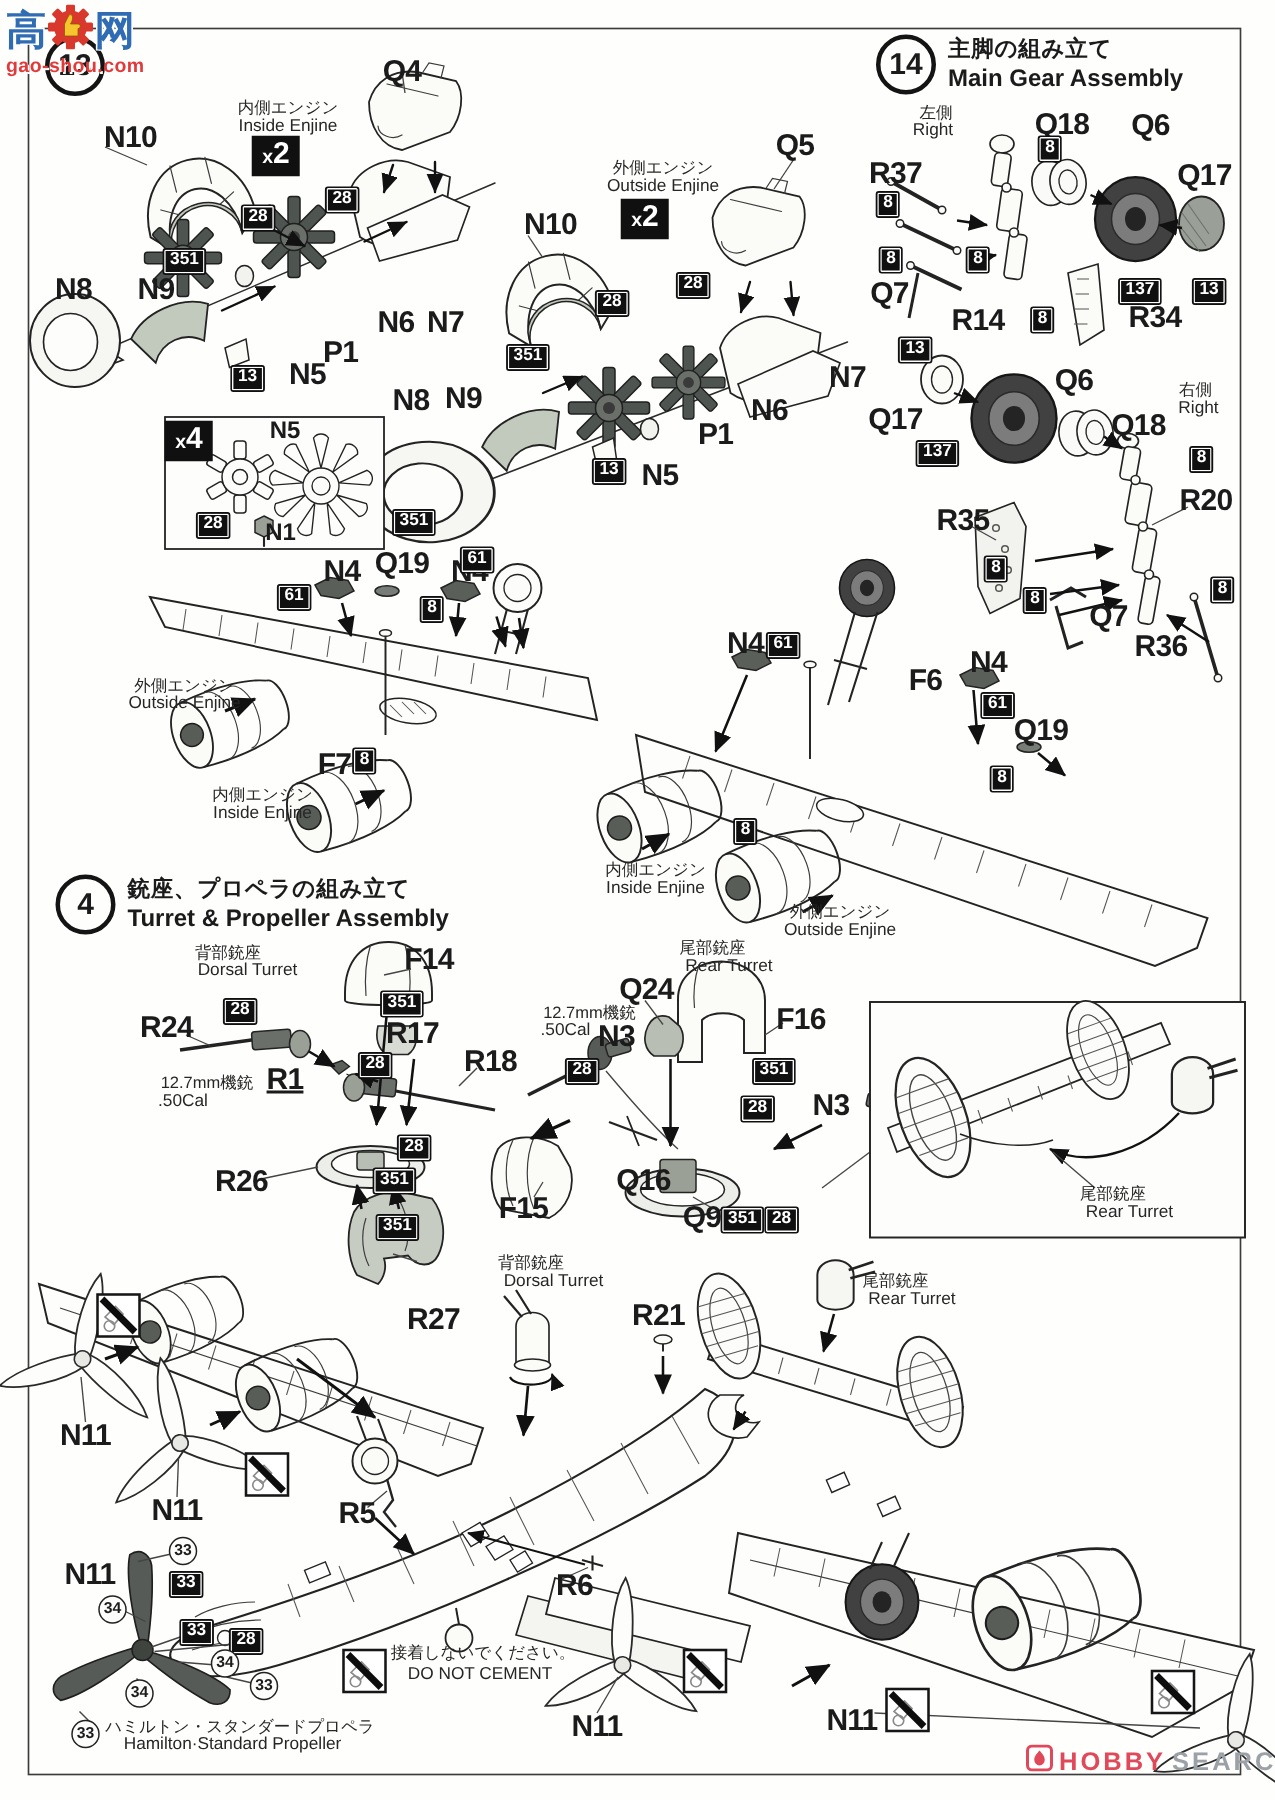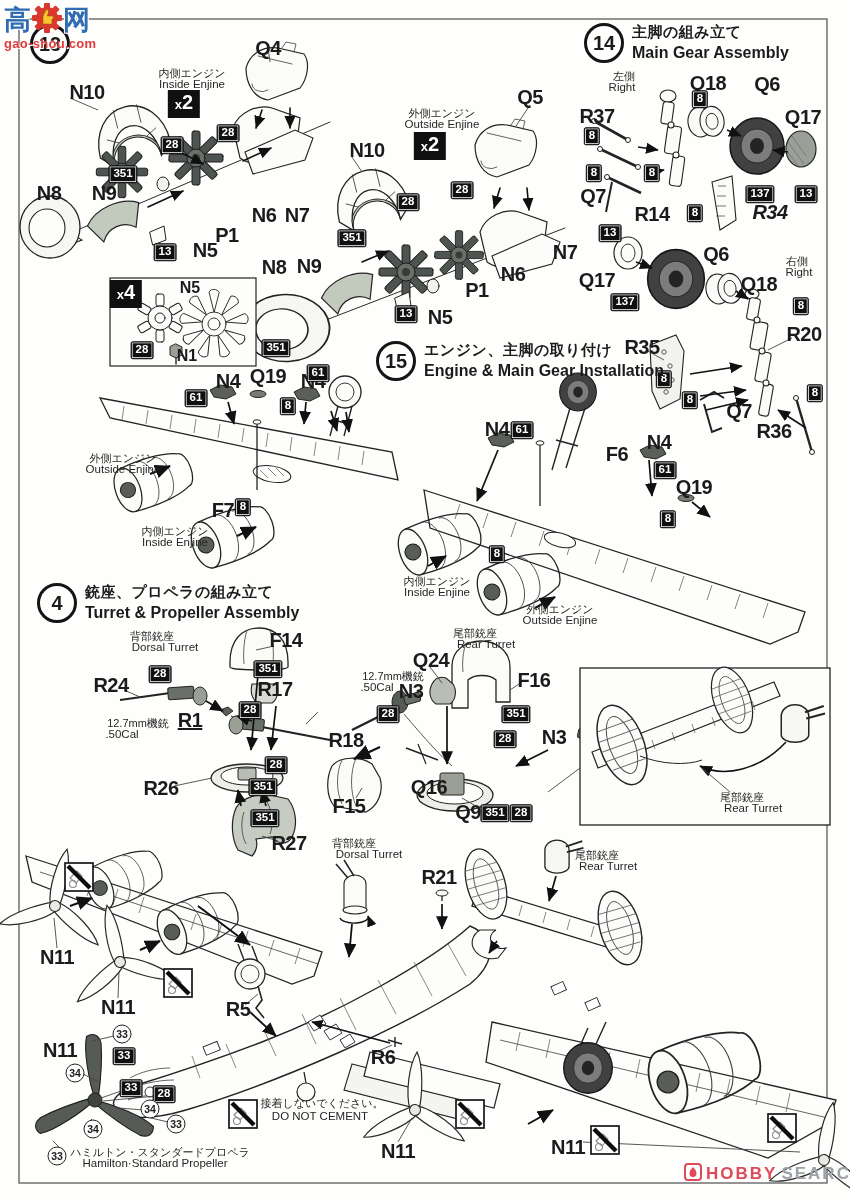--- a/index.html
+++ b/index.html
@@ -483,43 +483,43 @@
       <span class="lbl p" style="left: 513px; top: 274px;">N6</span>
       <span class="lbl p" style="left: 565px; top: 252px;">N7</span>
       <span class="lbl ps" style="left: 190px; top: 288px;">N5</span>
       <span class="lbl ps" style="left: 187px; top: 356px;">N1</span>
       <span class="lbl p" style="left: 708px; top: 83px;">Q18</span>
       <span class="lbl p" style="left: 767px; top: 84px;">Q6</span>
       <span class="lbl p" style="left: 803px; top: 117px;">Q17</span>
       <span class="lbl p" style="left: 597px; top: 116px;">R37</span>
       <span class="lbl p" style="left: 593px; top: 196px;">Q7</span>
       <span class="lbl p" style="left: 652px; top: 214px;">R14</span>
-      <span class="lbl p" style="left: 770px; top: 212px; font-style: italic;">R34</span>
+      <span class="lbl p" style="left: 770px; top: 212px;">R34</span>
       <span class="lbl p" style="left: 597px; top: 280px;">Q17</span>
       <span class="lbl p" style="left: 716px; top: 254px;">Q6</span>
       <span class="lbl p" style="left: 759px; top: 284px;">Q18</span>
       <span class="lbl p" style="left: 642px; top: 347px;">R35</span>
       <span class="lbl p" style="left: 804px; top: 334px;">R20</span>
       <span class="lbl p" style="left: 739px; top: 411px;">Q7</span>
       <span class="lbl p" style="left: 774px; top: 431px;">R36</span>
       <span class="lbl p" style="left: 228px; top: 381px;">N4</span>
       <span class="lbl p" style="left: 268px; top: 376px;">Q19</span>
       <span class="lbl p" style="left: 313px; top: 381px;">N4</span>
       <span class="lbl p" style="left: 223px; top: 510px;">F7</span>
       <span class="lbl p" style="left: 497px; top: 429px;">N4</span>
       <span class="lbl p" style="left: 617px; top: 454px;">F6</span>
       <span class="lbl p" style="left: 659px; top: 442px;">N4</span>
       <span class="lbl p" style="left: 694px; top: 487px;">Q19</span>
       <span class="lbl p" style="left: 286px; top: 640px;">F14</span>
       <span class="lbl p" style="left: 275px; top: 689px;">R17</span>
       <span class="lbl p" style="left: 111px; top: 685px;">R24</span>
       <span class="lbl p" style="left: 190px; top: 720px; text-decoration: underline;">R1</span>
-      <span class="lbl p" style="left: 327px; top: 740px; margin-left: 19px;">R18</span>
+      <span class="lbl p" style="left: 327px; top: 708px;">R18</span>
       <span class="lbl p" style="left: 161px; top: 788px;">R26</span>
-      <span class="lbl p" style="left: 289px; top: 843px;">R27</span>
+      <span class="lbl p" style="left: 289px; top: 880px;">R27</span>
       <span class="lbl p" style="left: 431px; top: 660px;">Q24</span>
       <span class="lbl p" style="left: 534px; top: 680px;">F16</span>
       <span class="lbl p" style="left: 411px; top: 691px;">N3</span>
       <span class="lbl p" style="left: 554px; top: 737px;">N3</span>
       <span class="lbl p" style="left: 349px; top: 806px;">F15</span>
       <span class="lbl p" style="left: 429px; top: 787px;">Q16</span>
       <span class="lbl p" style="left: 468px; top: 812px;">Q9</span>
       <span class="lbl p" style="left: 439px; top: 877px;">R21</span>
       <span class="lbl p" style="left: 238px; top: 1009px;">R5</span>
       <span class="lbl p" style="left: 383px; top: 1057px;">R6</span>
@@ -621,27 +621,20 @@
 <div class="step" style="left:30px;top:24px">
   <div class="step-circle">13</div>
 </div>
 <div class="step" style="left:584px;top:23px">
   <div class="step-circle">14</div>
   <div>
         <div class="step-jp">主脚の組み立て</div>
        <div class="step-en">Main Gear Assembly</div>
       </div>
 </div>
-<div class="step" style="left:376px;top:341px">
-  <div class="step-circle">15</div>
-  <div>
-        <div class="step-jp">エンジン、主脚の取り付け</div>
-       <div class="step-en">Engine &amp; Main Gear Installation</div>
-      </div>
-</div>
 <div class="step" style="left:37px;top:583px">
   <div class="step-circle">4</div>
   <div>
         <div class="step-jp">銃座、プロペラの組み立て</div>
        <div class="step-en">Turret &amp; Propeller Assembly</div>
       </div>
 </div>
 
 <div id="watermark">
   <div class="wm-row">

